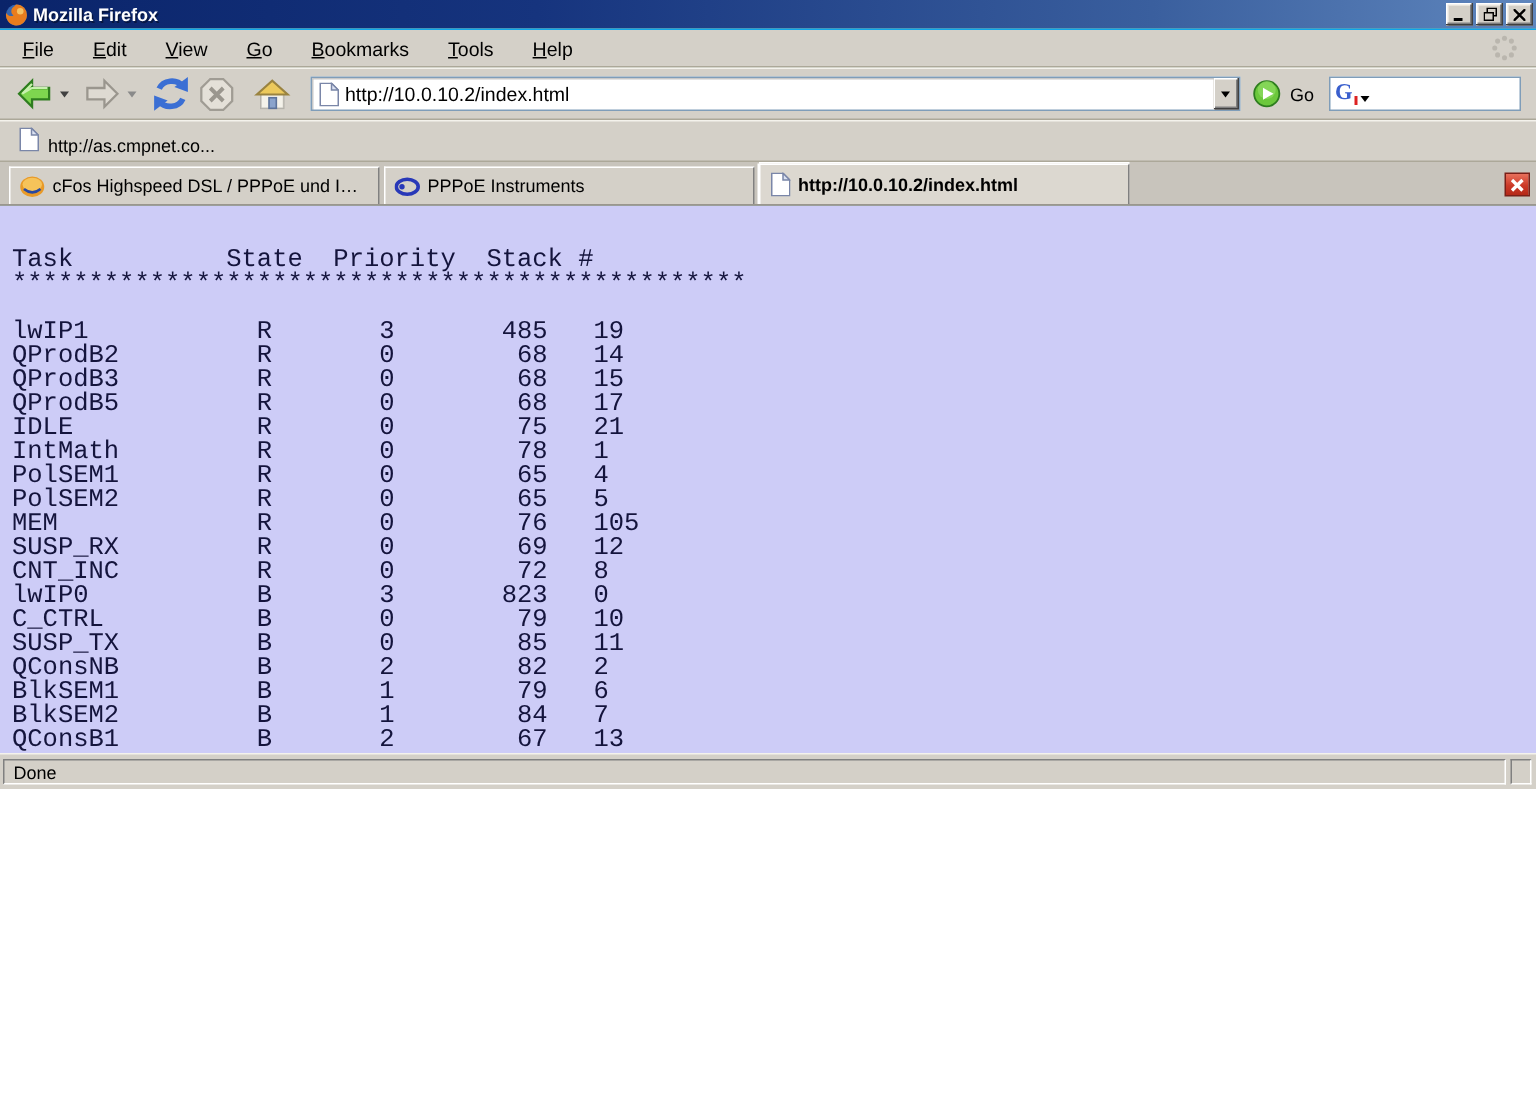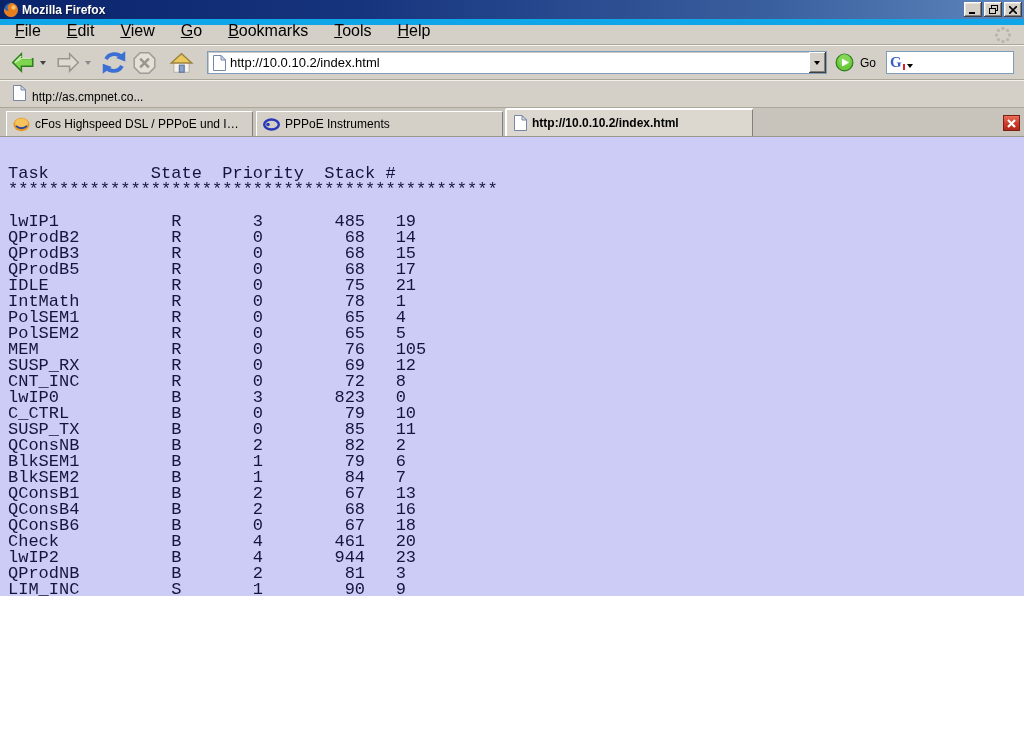--- a/index.html
+++ b/index.html
@@ -1,35 +1,35 @@
 <!DOCTYPE html>
 <html><head>
 <meta charset="utf-8">
 <style>
   * { box-sizing: border-box; margin: 0; padding: 0; }
   html,body { width:1024px; height:742px; overflow:hidden; }
   body { font-family: "Liberation Sans", sans-serif; }
-  .window { width:1024px; height:596px; display:flex; flex-direction:column; background:#14532d; }
+  .window { width:1024px; height:526px; display:flex; flex-direction:column; background:#14532d; }
 
   
   .titlebar { height:19px; flex:0 0 19px; display:flex; align-items:center;
     background: linear-gradient(90deg,#0a246a 0%,#16347e 35%,#3a5f9e 75%,#5f86bd 100%);
     padding:0 2px 0 3px; }
   .app-icon { width:16px; height:16px; margin-right:3px; display:inline-flex; }
   .title-text { color:#fff; font-weight:bold; font-size:12px; flex:1;
     text-shadow:1px 1px 0 rgba(0,0,0,.4); white-space:nowrap; }
   .winbtns { display:flex; gap:2px; }
   .winbtn { width:18px; height:15px; background:#d4d0c8; border:none; padding:0;
     display:inline-flex; align-items:center; justify-content:center; cursor:default;
     box-shadow: inset -1px -1px 0 #404040, inset 1px 1px 0 #fff, inset -2px -2px 0 #808080, inset 2px 2px 0 #e8e4dc; }
 
   
-  .menubar { height:26px; flex:0 0 26px; display:flex; align-items:flex-end;
-    background:#d4d0c8; border-top:6px solid #0ea5e9; border-bottom:1px solid #aca899;
-    padding:0 6px; font-size:16px; }
+  .menubar { height:26px; flex:0 0 26px; display:flex; align-items:center;
+    background:#d4d0c8; border-top:1px solid #0ea5e9; border-bottom:1px solid #aca899;
+    padding:0 6px; font-size:13px; }
   .menu-item { padding:4px 9px; margin-right:8px; color:#000; cursor:default; white-space:nowrap; }
   .menu-item u { text-decoration:underline; }
   .menu-spacer { flex:1; }
   .throbber { width:18px; height:18px; margin-right:6px; opacity:.8; }
 
   
   .navbar { height:35px; flex:0 0 35px; display:flex; align-items:center;
     background:#d4d0c8; border-top:1px solid #f4f2ec; border-bottom:1px solid #aca899;
     padding:0 8px; }
   .navbtn { background:transparent; border:none; padding:0 1px; display:inline-flex;
@@ -277,14 +277,20 @@
 BlkSEM2         B       1        84   7
 QConsB1         B       2        67   13
 QConsB4         B       2        68   16
 QConsB6         B       0        67   18
 Check           B       4       461   20
 lwIP2           B       4       944   23
 QProdNB         B       2        81   3
 LIM_INC         S       1        90   9</pre>
   </div>
 
+  <div class="statusbar">
+    <div class="status-panel main">
+      <span>Done</span>
+    </div>
+    <div class="status-panel rsz"></div>
+  </div>
 
 </div>
 
 </body></html>

